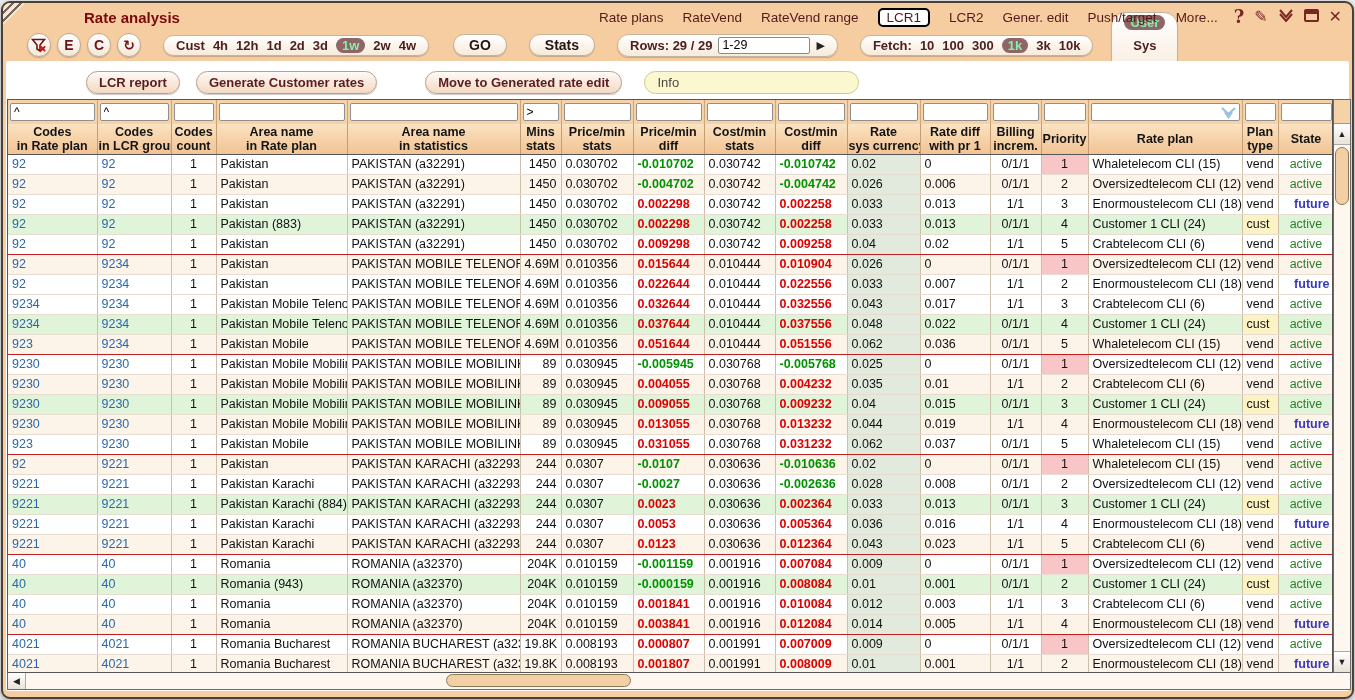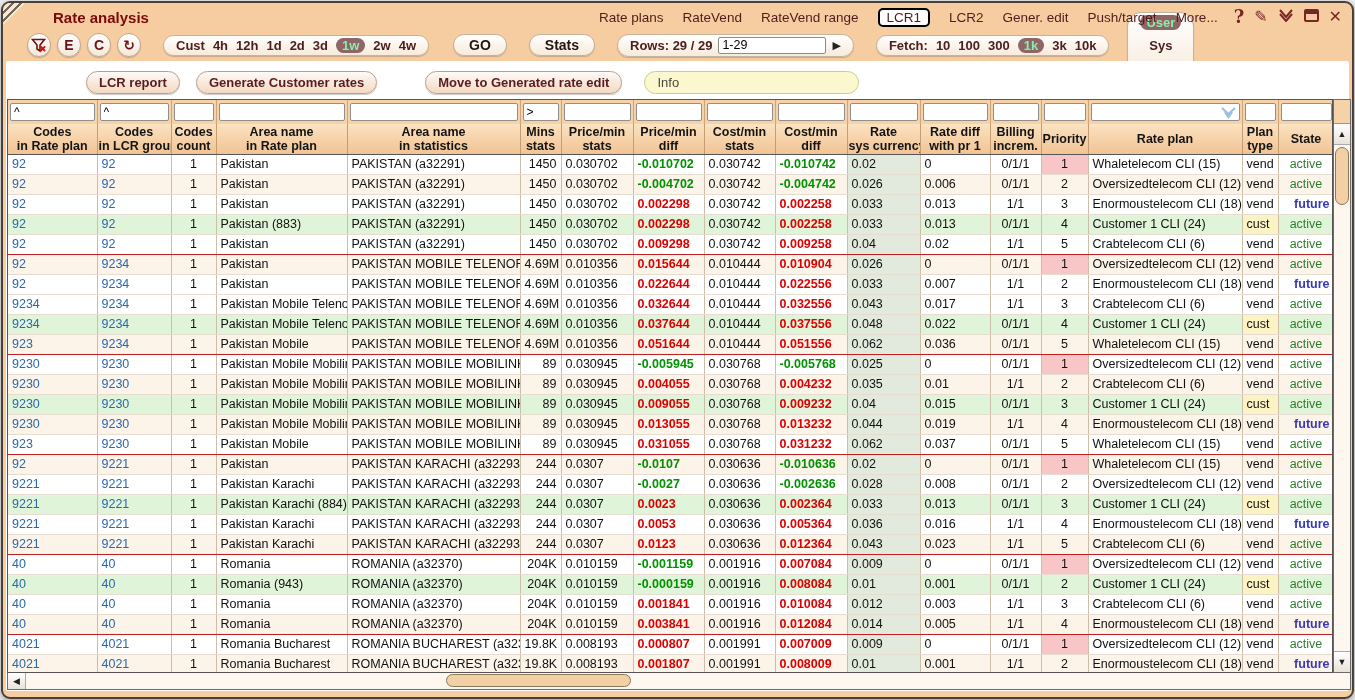--- a/index.html
+++ b/index.html
@@ -2,21 +2,21 @@
 <html style="--pos: #dd0000; --neg: #009300; --active: #2e7d2e; --future: #3939b8; --sel-bg: #8f6566; --pink: #f8c6c6; --yellow: #fbf3c3; --row-green: #e0f4d9; --sage: #e2eadd; --code-blue: #2c68a8;"><head>
 <meta charset="utf-8">
 <style>
   * { box-sizing: border-box; margin: 0; padding: 0; }
   html,body { width:1355px; height:700px; background:#ededed; font-family:"Liberation Sans","DejaVu Sans",sans-serif; }
 
   .window { position:relative; width:1353px; height:698px; margin:1px; border:2px solid #4a4038; border-radius:9px;
             background:#f5cda1; overflow:hidden; box-shadow:0 2px 6px rgba(0,0,0,.35); }
 
   
-  .titlebar { position:relative; height:28px; display:flex; align-items:center; padding-right:10px; }
+  .titlebar { position:relative; height:28px; display:flex; align-items:center; padding-right:10px;padding-left:31px; }
   .corner-handle { position:absolute; left:0; top:0; width:22px; height:22px;
     background:repeating-linear-gradient(135deg,#6f655a 0 2px,#f7e6d2 2px 6px);
     clip-path:polygon(0 0,100% 0,0 100%); }
   .title { margin-left:50px; font-size:15px; font-weight:bold; color:#7a0a0a; }
   .menu { margin-left:auto; display:flex; align-items:center; gap:19px; }
   .menu-item { font-size:13.5px; font-weight:normal; color:#531a1a; cursor:default; white-space:nowrap; }
   .menu-item.selected { background:#fff; border:2px solid #000000; border-radius:5px; padding:0 7px; }
   .win-icons { display:flex; align-items:center; gap:10px; margin-left:16px; }
   .wicon { color:#7a2525; font-weight:bold; font-size:16px; line-height:16px; cursor:default; }
   .wicon.help { font-family:"DejaVu Serif",serif; font-size:18px; }
@@ -26,21 +26,21 @@
   .toolbar { height:30px; display:flex; align-items:center; gap:10px; padding:0 8px 2px 24px; }
   .iconbtn { width:24px; height:24px; border-radius:50%; background:linear-gradient(#ffffff,#f3e8da);
     border:1px solid #c0a98e; display:flex; align-items:center; justify-content:center;
     font-weight:bold; color:#6e1414; font-size:14px; box-shadow:0 1px 1px rgba(0,0,0,.2); cursor:default; }
   .pill { background:linear-gradient(#ffffff,#f7eadb); border:1px solid #c7b29b; border-radius:14px;
     display:flex; align-items:center; gap:8px; padding:2px 12px; font-size:13px; font-weight:bold;
     color:#4c2020; box-shadow:0 1px 1px rgba(0,0,0,.18); white-space:nowrap; }
   .chip { cursor:default; }
   .chip.selected { background:var(--sel-bg,#8f6566); color:#86efac; border-radius:9px; padding:0 6px; }
   .pill .go { font-size:14px; color:#241414; }
-  .rows-input { width:108px; height:17px; border:1px solid #8b8b8b; border-radius:2px; font-size:12.5px; padding:0 3px;
+  .rows-input { width:92px; height:17px; border:1px solid #8b8b8b; border-radius:2px; font-size:12.5px; padding:0 3px;
     font-family:inherit; }
   .play { color:#222; font-size:11px; cursor:default; }
 
   
   .content { position:absolute; left:3px; right:3px; top:58px; bottom:6px; background:#fff; border-radius:2px; }
   .actions { display:flex; align-items:center; padding-top:7px; height:36px; }
   .abtn { background:linear-gradient(#fefaf6,#f3d9c3); border:1px solid #bb9f8d; border-radius:12px;
     padding:3px 12px; font-size:13px; font-weight:bold; color:#5a1c1c; box-shadow:0 1px 1px rgba(0,0,0,.2);
     white-space:nowrap; cursor:default; }
   .info-field { width:215px; height:23px; background:#fbf8cf; border:1px solid #cfc98f; border-radius:12px;

